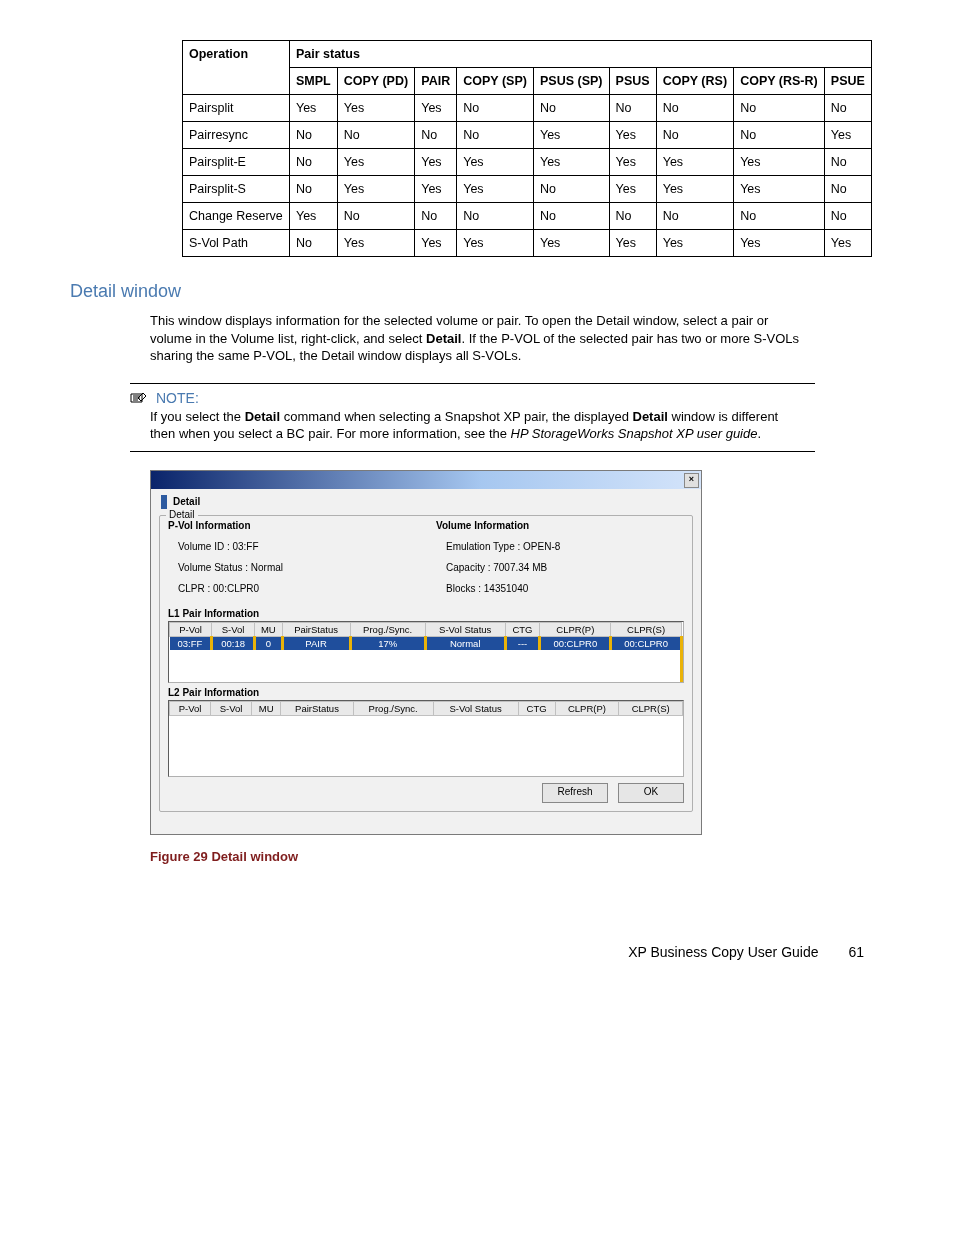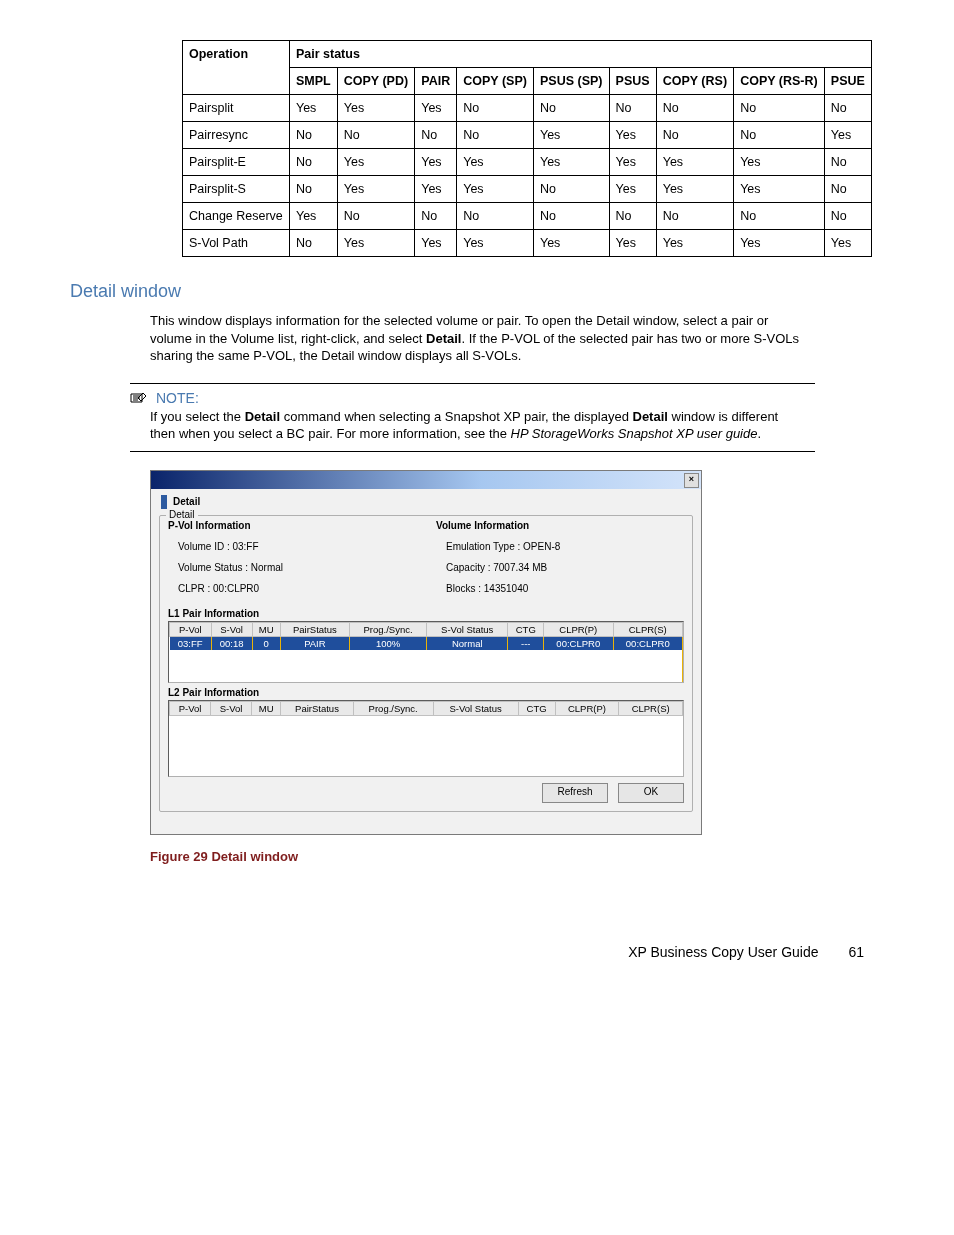--- a/index.html
+++ b/index.html
@@ -146,21 +146,21 @@
     padding: 1px 2px;
     font-weight: normal;
     text-align: center;
     white-space: nowrap;
   }
   .pair-table td {
     background: #1f4e9c;
     color: #fff;
     text-align: center;
     padding: 1px 2px;
-    border-right: 1px solid #eab308;
+    border-right: 3px solid #eab308;
     white-space: nowrap;
   }
   .pair-spacer { height: 30px; background: #fff !important; }
   .dlg-buttons {
     display: flex;
     justify-content: flex-end;
     gap: 10px;
     margin-top: 6px;
   }
   .dlg-btn {
@@ -349,21 +349,21 @@
                   <th>S-Vol Status</th>
                   <th>CTG</th>
                   <th>CLPR(P)</th>
                   <th>CLPR(S)</th>
                 </tr>
             <tr id="l1-row">
                   <td>03:FF</td>
                   <td>00:18</td>
                   <td>0</td>
                   <td>PAIR</td>
-                  <td>100%</td>
+                  <td>17%</td>
                   <td>Normal</td>
                   <td>---</td>
                   <td>00:CLPR0</td>
                   <td>00:CLPR0</td>
                 </tr>
             <tr>
                   <td colspan="9" class="pair-spacer" style="background:#fff;"></td>
                 </tr>
           </tbody>
             </table>

